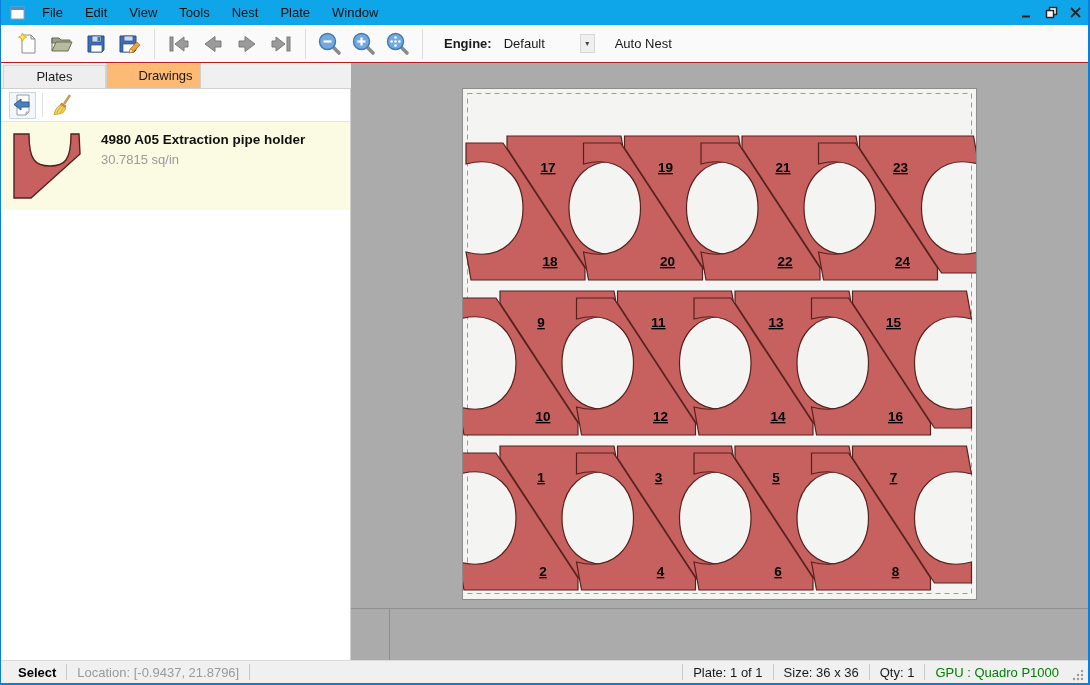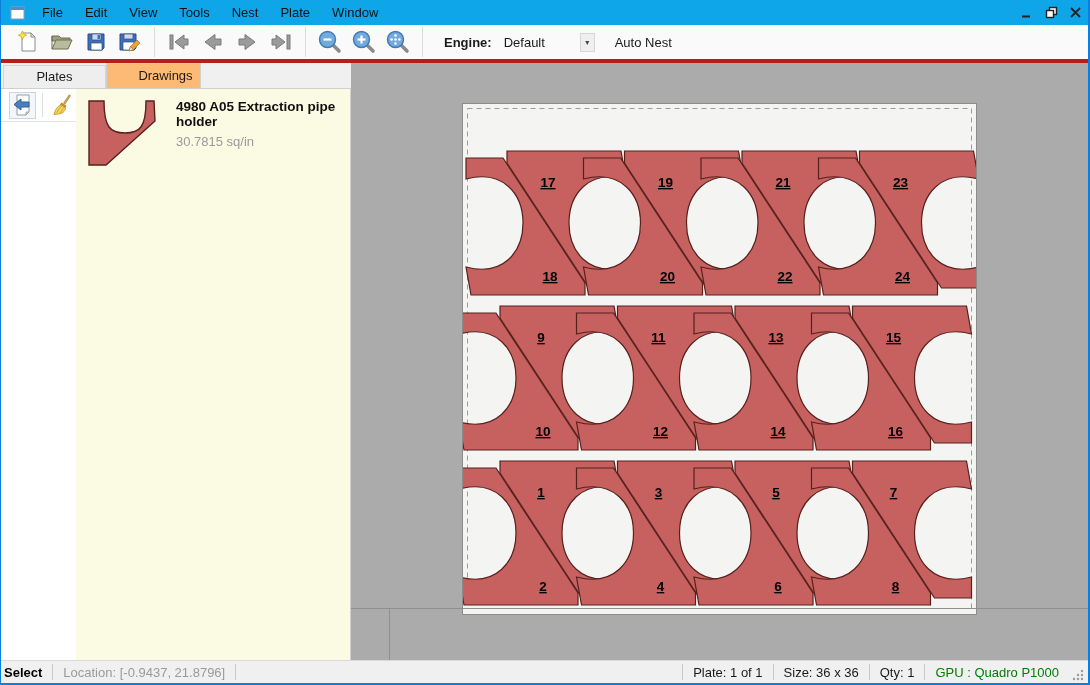--- a/index.html
+++ b/index.html
@@ -18,64 +18,64 @@
   .tb-btn { width:45px; height:32px; display:flex; align-items:center; justify-content:center; }
 
   
   .menubar { height:25px; background:#0ea5e9; display:flex; align-items:center; flex:0 0 auto; }
   .menu-ico { margin:0 6px 0 9px; display:flex; }
   .menu-item { padding:3px 11px; font-size:13px; color:#111; }
   .menubar .spacer { flex:1; }
   .mdi-btn { width:22px; height:20px; display:flex; align-items:center; justify-content:center; margin-right:2px; }
 
   
-  .toolbar { height:38px; background:#fafafa; border-bottom:4px solid #b91c1c; display:flex; align-items:center;
+  .toolbar { height:38px; background:#fafafa; border-bottom:1px solid #b91c1c; display:flex; align-items:center;
              padding-left:10px; flex:0 0 auto; }
   .tool-btn { width:34px; height:32px; display:flex; align-items:center; justify-content:center; }
   .tool-sep { width:1px; height:30px; background:#dcdcdc; margin:0 7px; }
   .engine-wrap { display:flex; align-items:center; margin-left:14px; }
   .engine-label { font-weight:bold; font-size:13px; }
   .engine-combo { display:flex; align-items:center; width:95px; margin-left:8px; }
   .engine-value { flex:1; font-size:13px; padding:2px 4px; }
   .combo-arrow { width:15px; height:19px; background:#efefef; border:1px solid #d6d6d6;
                  display:flex; align-items:center; justify-content:center; font-size:8px; color:#444; }
   .autonest { margin-left:14px; font-size:13px; padding:4px 6px; }
 
   
   .content { flex:1; display:flex; min-height:0; }
   .left-col { width:350px; flex:0 0 auto; display:flex; flex-direction:column; background:#f0f0f0; }
   .tabstrip { height:25px; display:flex; align-items:flex-end; padding-left:2px; background:#f0f0f0; }
   .tab { text-align:center; font-size:13px; }
   .tab.inactive { width:103px; height:23px; line-height:22px; background:#eeeeee; border:1px solid #d5d5d5; border-bottom:none; }
   .tab.active { width:95px; height:25px; line-height:24px; background:#fdba74; border:1px solid #d0d0d0; border-bottom:none; position:relative; z-index:2;padding-left:24px; }
-  .panel { flex:1; background:#fff; border-top:1px solid #d0d0d0; border-right:1px solid #d0d0d0; display:flex; flex-direction:row; min-height:0; }
+  .panel { flex:1; background:#fff; border-top:1px solid #d0d0d0; border-right:1px solid #d0d0d0; display:flex; flex-direction:column; min-height:0; }
   .panel-toolbar { height:33px; display:flex; align-items:center; padding-left:8px; border-bottom:1px solid #e4e4e4; flex:0 0 auto; }
   .ptool-btn { width:27px; height:27px; display:flex; align-items:center; justify-content:center; }
   .ptool-btn.framed { border:1px solid #c9d6e6; background:#f3f7fc; }
   .ptool-sep { width:1px; height:24px; background:#e0e0e0; margin:0 6px; }
 
   .drawing-item { background:#fbfbe4; display:flex; padding:10px 8px 10px 12px; cursor:default; }
   .thumb { width:78px; flex:0 0 auto; display:flex; align-items:flex-start; justify-content:flex-start; }
   .d-info { margin-left:10px; }
   .d-title { font-weight:bold; font-size:13.5px; color:#111; margin-bottom:4px; }
   .d-line { color:#9a9a9a; font-size:13px; line-height:18px; }
 
   
   .canvas { flex:1; background:#ababab; position:relative; overflow:hidden; }
-  .plate { position:absolute; left:111px; top:40px; width:515px; height:512px;
+  .plate { position:absolute; left:111px; top:25px; width:515px; height:512px;
            background:#f4f4f2; border:1px solid #8c8c8c; }
   .plate svg { display:block; }
   .canvas-hline { position:absolute; left:0; right:0; top:545px; height:1px; background:#8f8f8f; }
   .canvas-vtick { position:absolute; left:38px; top:546px; bottom:0; width:1px; background:#8f8f8f; }
 
   
   .statusbar { height:23px; background:#f0f0f0; border-top:1px solid #d9d9d9; display:flex; align-items:center;
                font-size:13px; flex:0 0 auto; }
   .st-seg { padding:0 10px; white-space:nowrap; }
-  .st-mode { font-weight:600; color:#000; padding-left:3px; }
+  .st-mode { font-weight:600; color:#000; padding-left:17px; }
   .st-sep { width:1px; height:16px; background:#c8c8c8; }
   .st-location { color:#9a9a9a; }
   .st-spacer { flex:1; }
   .st-gpu { color:#008000; }
   .grip { width:14px; height:14px; margin:6px 3px 0 2px; }
 
   svg text { font-family:"Liberation Sans", sans-serif; }
 </style>
 </head>
 <body>

